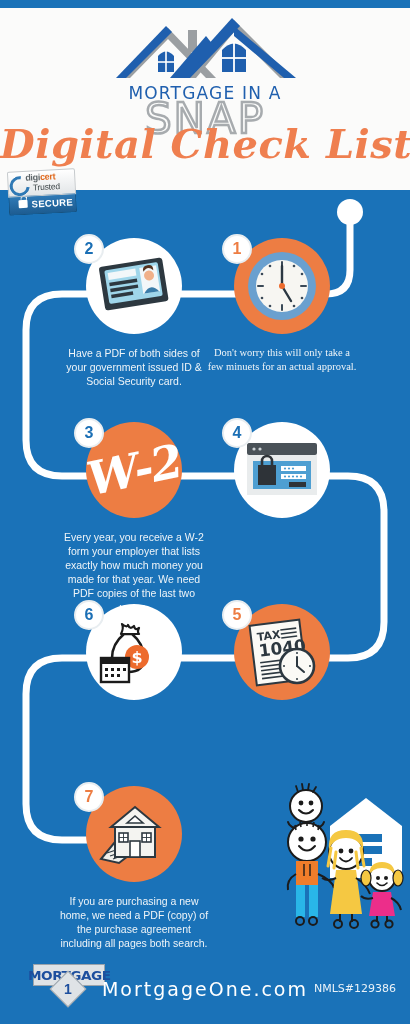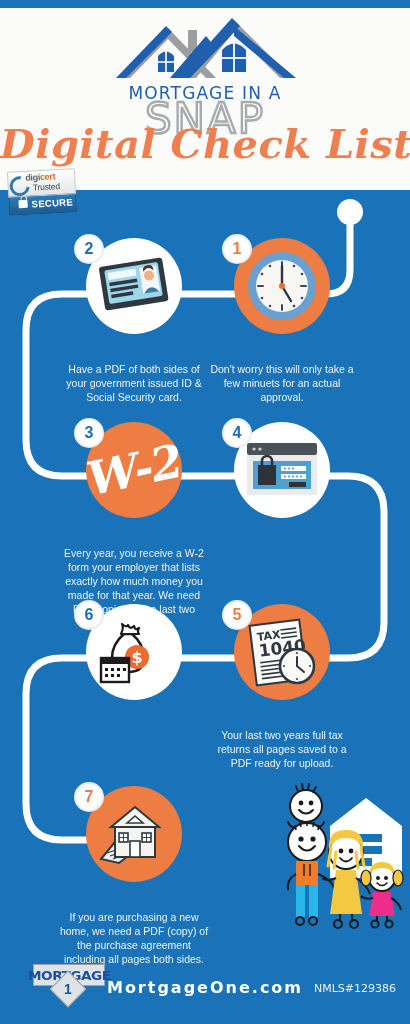--- a/index.html
+++ b/index.html
@@ -134,29 +134,29 @@
     border-radius:50%;
     background:#ffffff;
     border:2px solid #e8edf0;
     display:flex; align-items:center; justify-content:center;
     font-size:16px; font-weight:700;
     z-index:8;
   }
   .badge.blue { color:#1b6fb5; }
   .badge.orange { color:#ed7d43; }
   .caption {
-    margin-top:28px;
+    margin-top:12px;
     width:150px;
     text-align:center;
     color:#eef4f8;
     font-size:10.5px;
     line-height:14px;
   }
   .step.left .caption { margin-left:-27px; }
-  .step.right .caption { margin-left:-27px; }
+  .step.right .caption { margin-left:-27px;font-family:Liberation Serif, serif; }
 
   
   .w2text {
     font-family:"DejaVu Serif", serif;
     font-style:italic;
     font-weight:700;
     font-size:46px;
     color:#ffffff;
     transform:rotate(-12deg);
     letter-spacing:-2px;
@@ -201,22 +201,22 @@
   .m1one {
     position:absolute; left:22px; top:12px;
     width:26px; height:26px;
     display:flex; align-items:center; justify-content:center;
     font-size:14px; font-weight:700; color:#1d4f9e;
   }
   .site {
     position:absolute; left:0; top:26px; width:410px;
     text-align:center;
     color:#ffffff;
-    font-size:16px;
-    font-weight:700;
+    font-size:19px;
+    font-weight:400;
     letter-spacing:2px;
     font-family:"DejaVu Sans", sans-serif;
   }
   .nmls {
     position:absolute; right:14px; top:30px;
     color:#eaf2f8;
     font-size:11px;
     font-family:"DejaVu Sans", sans-serif;
   }
 </style>
@@ -419,21 +419,20 @@
         <g fill="#2d3840">
           <circle cx="54" cy="37" r="1"></circle>
             <circle cx="67" cy="50" r="1"></circle>
           <circle cx="54" cy="63" r="1"></circle>
             <circle cx="41" cy="50" r="1"></circle>
         </g>
         <line x1="54" y1="50" x2="54" y2="41" stroke="#2d3840" stroke-width="2" stroke-linecap="round"></line>
         <line x1="54" y1="50" x2="61" y2="56" stroke="#2d3840" stroke-width="2" stroke-linecap="round"></line>
       </svg>
     </div>
-    <div class="caption">Your last two years full tax returns all pages saved to a PDF ready for upload.</div>
   </div>
 
   <div class="step left" style="left:86px; top:604px;">
     <div class="disc white">
       <div class="badge blue">6</div>
       <svg width="76" height="68" viewBox="0 0 76 68">
         <path d="M28 16 q-12 10 -12 24 q0 14 16 14 q16 0 16 -14 q0 -14 -12 -24 z" fill="#ffffff" stroke="#1b1b1b" stroke-width="2.6"></path>
         <path d="M25 16 q3 -6 1 -10 q5 4 6 1 q2 5 6 1 q1 5 5 2 q-2 4 0 6 z" fill="#ffffff" stroke="#1b1b1b" stroke-width="2.2" stroke-linejoin="round"></path>
         <circle cx="41" cy="39" r="12" fill="#ed6b2d"></circle>
         <text x="41" y="45" text-anchor="middle" font-family="DejaVu Sans, sans-serif" font-size="16" font-weight="700" fill="#ffffff">$</text>
@@ -469,21 +468,21 @@
         <rect x="22" y="32" width="9" height="9" fill="#ffffff" stroke="#2d3840" stroke-width="1.6"></rect>
         <rect x="45" y="32" width="9" height="9" fill="#ffffff" stroke="#2d3840" stroke-width="1.6"></rect>
         <g stroke="#2d3840" stroke-width="0.9">
           <line x1="26.5" y1="32" x2="26.5" y2="41"></line>
             <line x1="22" y1="36.5" x2="31" y2="36.5"></line>
           <line x1="49.5" y1="32" x2="49.5" y2="41"></line>
             <line x1="45" y1="36.5" x2="54" y2="36.5"></line>
         </g>
       </svg>
     </div>
-    <div class="caption">If you are purchasing a new home, we need a PDF (copy) of the purchase agreement including all pages both sides.</div>
+    <div class="caption">If you are purchasing a new home, we need a PDF (copy) of the purchase agreement including all pages both search.</div>
   </div>
 
   <svg class="family" viewBox="0 0 152 148">
 
     <path d="M72 44 L108 16 L144 44 L144 96 L72 96 Z" fill="#ffffff"></path>
     <rect x="92" y="52" width="32" height="8" fill="#1a72b8"></rect>
     <rect x="92" y="64" width="32" height="8" fill="#1a72b8"></rect>
     <rect x="92" y="76" width="22" height="8" fill="#1a72b8"></rect>
     <rect x="88" y="52" width="4" height="32" fill="#1a72b8" opacity="0"></rect>
 

